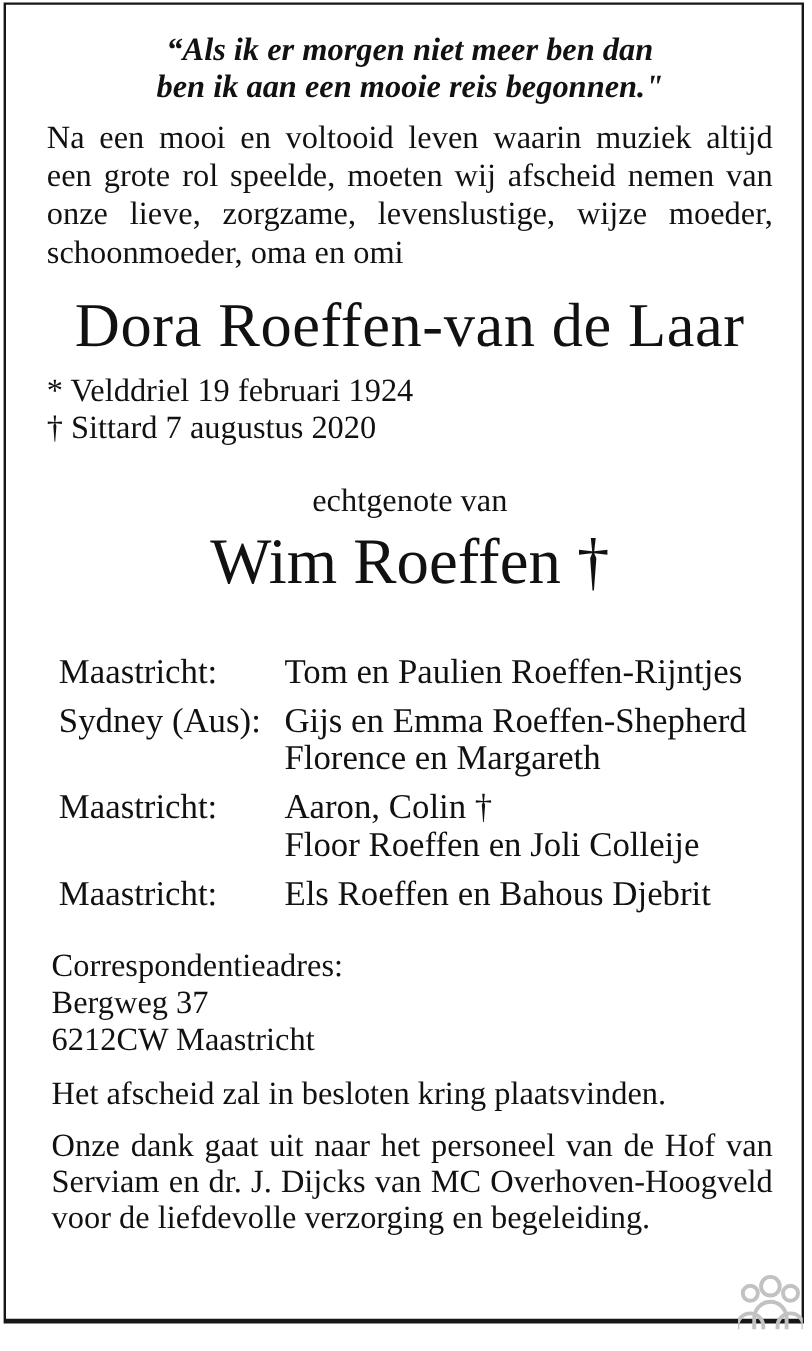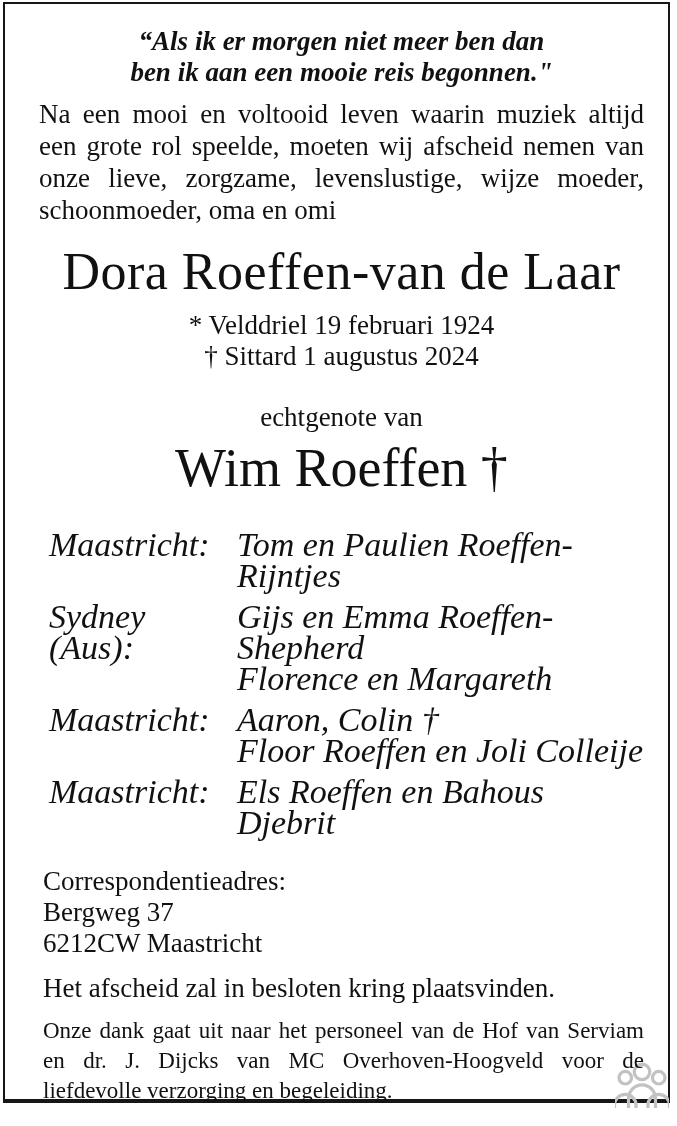--- a/index.html
+++ b/index.html
@@ -43,43 +43,41 @@
   }
   .deceased-name {
     text-align: center;
     font-size: 52px;
     line-height: 60px;
     margin: 16px 0 0 0;
     font-weight: normal;
     letter-spacing: 0.5px;
   }
   .dates {
-    text-align: center;
     font-size: 27px;
     line-height: 31px;
     margin: 8px 0 0 0;
   }
   .relation {
     text-align: center;
     font-size: 27px;
     line-height: 31px;
     margin: 30px 0 0 0;
   }
   .spouse {
     text-align: center;
     font-size: 54px;
     line-height: 54px;
     margin: 8px 0 0 0;
     font-weight: normal;
   }
   .family {
-    margin: 34px 0 0 10px;
-    font-size: 34px;
+    margin: 50px 0 0 10px;
+    font-size: 29px;
     line-height: 31px;
-    font-style: italic;
   }
   .family-row {
     display: flex;
     margin-bottom: 10px;
   }
   .family-place {
     flex: none;
     width: 188px;
   }
   .family-names {
@@ -92,21 +90,21 @@
   }
   .farewell {
     margin: 14px 0 0 4px;
     font-size: 27px;
     line-height: 31px;
   }
   .thanks {
     position: relative;
     z-index: 1;
     margin: 12px 0 0 4px;
-    font-size: 23px;
+    font-size: 27px;
     line-height: 30px;
     text-align: justify;
   }
   .family-icon-wrap {
     position: absolute;
     left: 615px;
     top: 1062px;
     width: 54px;
     height: 52px;
     z-index: 0;
@@ -127,21 +125,21 @@
       <div>“Als ik er morgen niet meer ben dan</div>
       <div>ben ik aan een mooie reis begonnen."</div>
     </div>
 
     <p class="intro">Na een mooi en voltooid leven waarin muziek altijd een grote rol speelde, moeten wij afscheid nemen van onze lieve, zorgzame, levenslustige, wijze moeder, schoonmoeder, oma en omi</p>
 
     <h1 class="deceased-name">Dora Roeffen-van de Laar</h1>
 
     <div class="dates">
       <div>* Velddriel 19 februari 1924</div>
-      <div>† Sittard 1 augustus 2024</div>
+      <div>† Sittard 7 augustus 2020</div>
     </div>
 
     <div class="relation">echtgenote van</div>
 
     <div class="spouse">Wim Roeffen †</div>
 
     <div class="family">
       <div class="family-row">
         <div class="family-place">Maastricht:</div>
         <div class="family-names">

